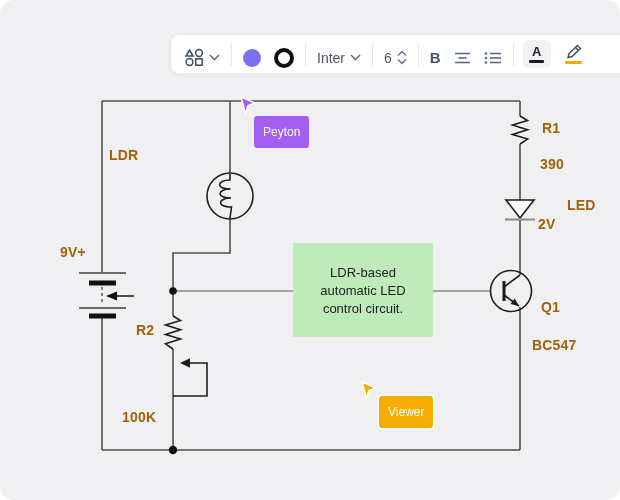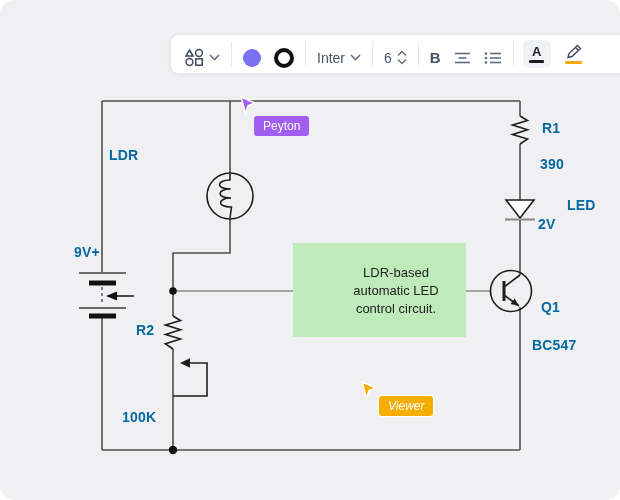--- a/index.html
+++ b/index.html
@@ -10,24 +10,24 @@
   .tb-btn{display:flex;align-items:center;gap:5px;border:none;background:transparent;padding:2px;cursor:pointer;color:#475467;margin-top:7px;}
   .swatch-fill{width:18px;height:18px;border-radius:50%;}
   .swatch-stroke{width:12px;height:12px;border-radius:50%;background:#fff;border:4px solid #111;}
   .tb-text{font-size:14px;color:#475467;}
   .bold-b{font-size:15px;font-weight:700;color:#475467;}
   .textcolor-btn{display:flex;flex-direction:column;align-items:center;background:#f1f2f5;border-radius:6px;width:28px;height:28px;justify-content:center;border:none;cursor:pointer;}
   .textcolor-a{font-size:13px;font-weight:600;color:#222;line-height:13px;}
   .color-bar{width:15px;height:2.5px;margin-top:2px;border-radius:1px;}
   .highlight-btn{display:flex;flex-direction:column;align-items:center;background:transparent;border:none;cursor:pointer;width:28px;}
   
-  .lbl{position:absolute;font-size:14px;font-weight:600;color:#0369a1;letter-spacing:.2px;white-space:nowrap;}
-  .note-box{position:absolute;left:293px;top:243px;width:140px;height:94px;display:flex;flex-direction:column;align-items:center;justify-content:center;gap:3px;font-size:13px;color:#212121;padding-left:33px;}
-  .cursor-badge{position:absolute;color:#fff;font-size:12px;font-weight:500;padding:3px 9px;border-radius:3px;line-height:14px;white-space:nowrap;}
-  .badge-outline{box-shadow:0 0 0 1.5px rgba(255,255,255,.9);font-style:italic;}
+  .lbl{position:absolute;font-size:14px;font-weight:600;color:#a16207;letter-spacing:.2px;white-space:nowrap;}
+  .note-box{position:absolute;left:293px;top:243px;width:140px;height:94px;display:flex;flex-direction:column;align-items:center;justify-content:center;gap:3px;font-size:13px;color:#212121;}
+  .cursor-badge{position:absolute;color:#fff;font-size:12px;font-weight:500;padding:9px 9px;border-radius:3px;line-height:14px;white-space:nowrap;}
+  .badge-outline{box-shadow:0 0 0 1.5px rgba(255,255,255,.9);}
   .abs{position:absolute;}
 </style>
 </head>
 <body>
 
 <div class="card">
 
   <svg class="abs" style="left:0;top:0;" width="620" height="500" viewBox="0 0 620 500">
 
     <g stroke="#4f4f4f" stroke-width="1.6" fill="none">
@@ -79,21 +79,21 @@
     <g>
       <path d="M173,396 H207 V363 H188" stroke="#1d1d1d" stroke-width="1.6" fill="none"></path>
       <polygon points="180,363 190,358.3 190,367.7" fill="#1d1d1d"></polygon>
     </g>
 
     <circle cx="173" cy="291" r="3.8" fill="#111"></circle>
     <circle cx="173" cy="450" r="4.2" fill="#111"></circle>
   </svg>
 
   <div class="lbl" style="left:109px;top:147px;">LDR</div>
-  <div class="lbl" style="left:74px;top:244px;">9V+</div>
+  <div class="lbl" style="left:60px;top:244px;">9V+</div>
   <div class="lbl" style="left:136px;top:322px;">R2</div>
   <div class="lbl" style="left:122px;top:409px;">100K</div>
   <div class="lbl" style="left:542px;top:120px;">R1</div>
   <div class="lbl" style="left:540px;top:156px;">390</div>
   <div class="lbl" style="left:538px;top:197px;margin-left:29px;">LED</div>
   <div class="lbl" style="left:538px;top:216px;">2V</div>
   <div class="lbl" style="left:541px;top:299px;">Q1</div>
   <div class="lbl" style="left:532px;top:337px;text-align:right;">BC547</div>
 
   <div class="note-box" style="background: rgb(191, 234, 185);">

